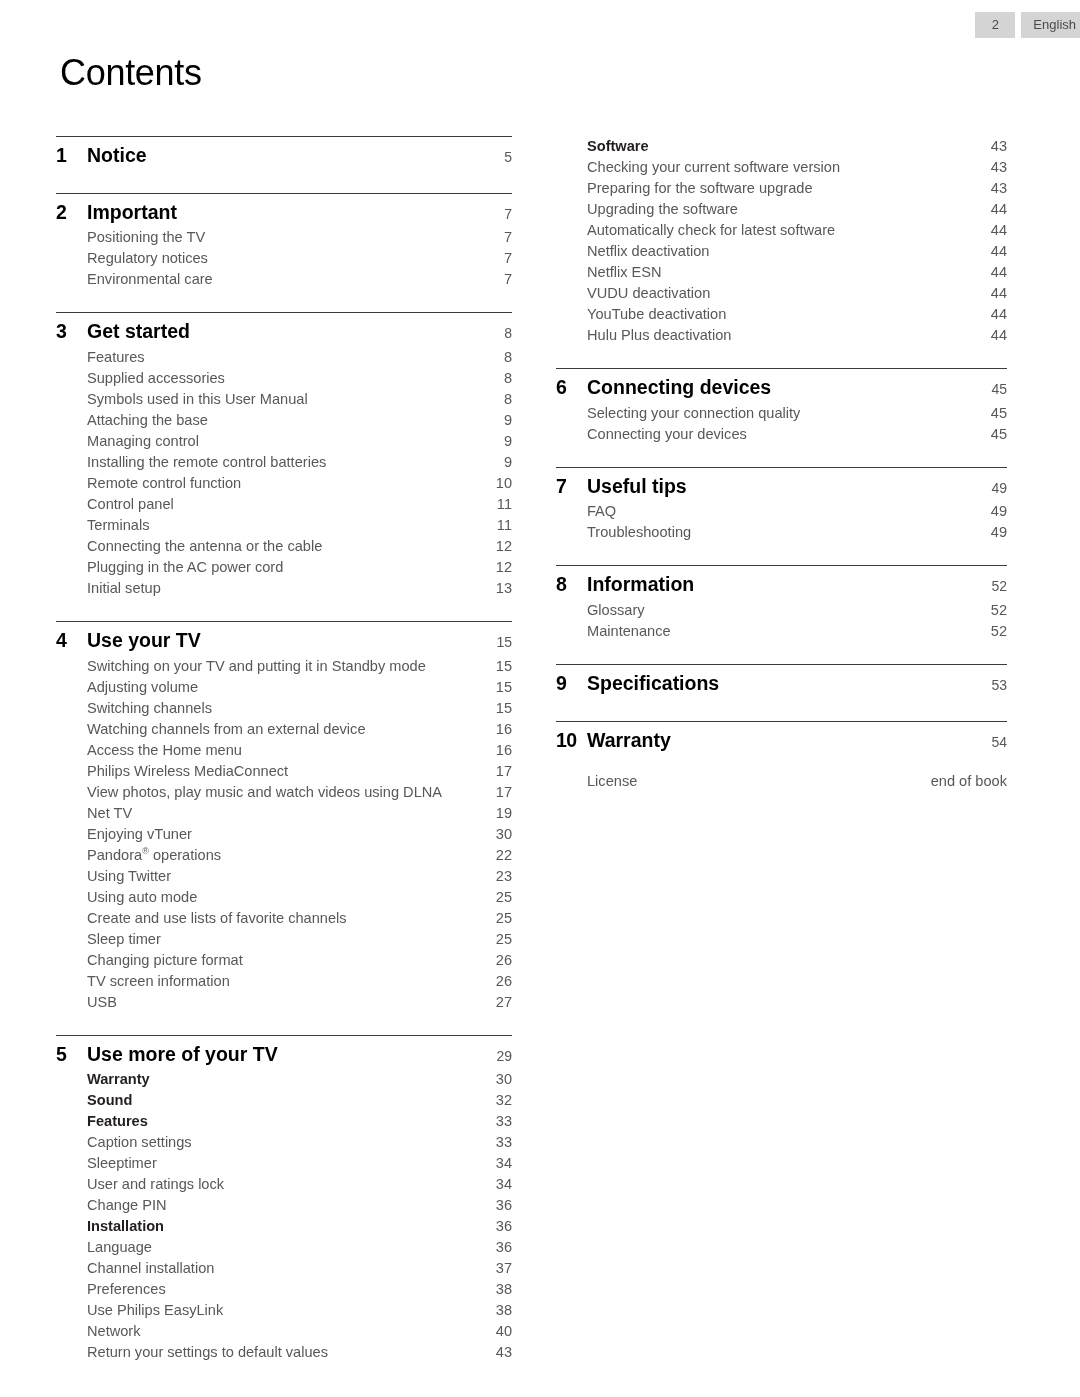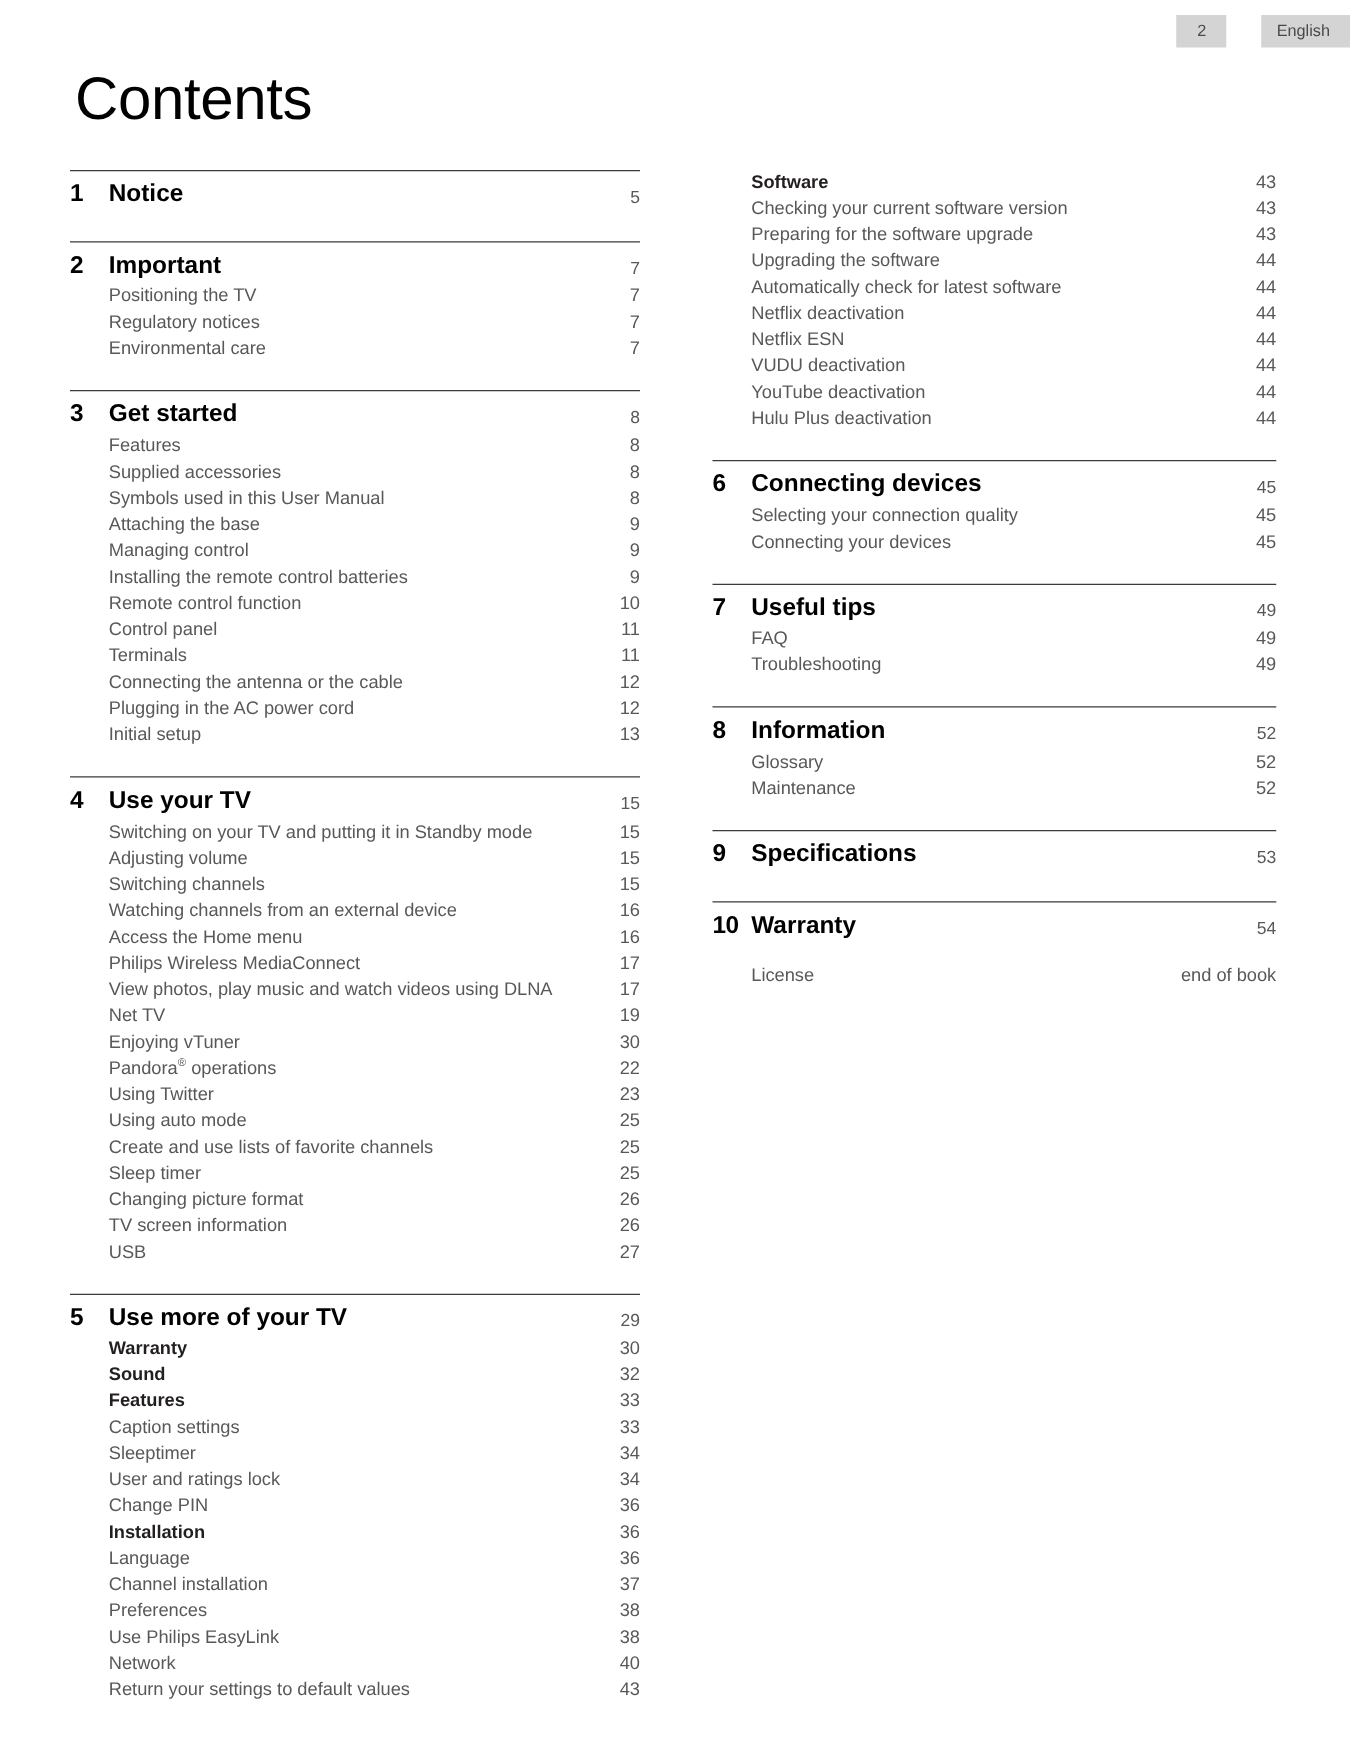--- a/index.html
+++ b/index.html
@@ -33,50 +33,49 @@
     line-height: 1;
     padding: 6px 9px 7px 9px;
     display: flex;
     align-items: center;
     justify-content: center;
   }
   .hdr-page-num {
     min-width: 22px;
   }
   .hdr-lang {
-    padding-right: 16px;
+    padding-right: 4px;
     padding-left: 12px;
-    margin-left: 22px;
   }
 
   
   .page-title {
     position: absolute;
     left: 60px;
     top: 52px;
-    font-size: 48px;
+    font-size: 36px;
     font-weight: 400;
     letter-spacing: -0.3px;
     color: #000000;
     margin: 0;
   }
 
   
   .columns {
     position: absolute;
     left: 0;
     top: 136px;
     width: 1080px;
   }
   .col {
     position: absolute;
     top: 0;
   }
   .col-left  { left: 56px;  width: 456px; }
-  .col-right { left: 570px; width: 451px; }
+  .col-right { left: 556px; width: 451px; }
 
   
   .section {
     margin-bottom: 0;
   }
   .section.has-rule {
     border-top: 1.4px solid #3b3b3b;
     padding-top: 5px;
   }
   .section.spaced {

